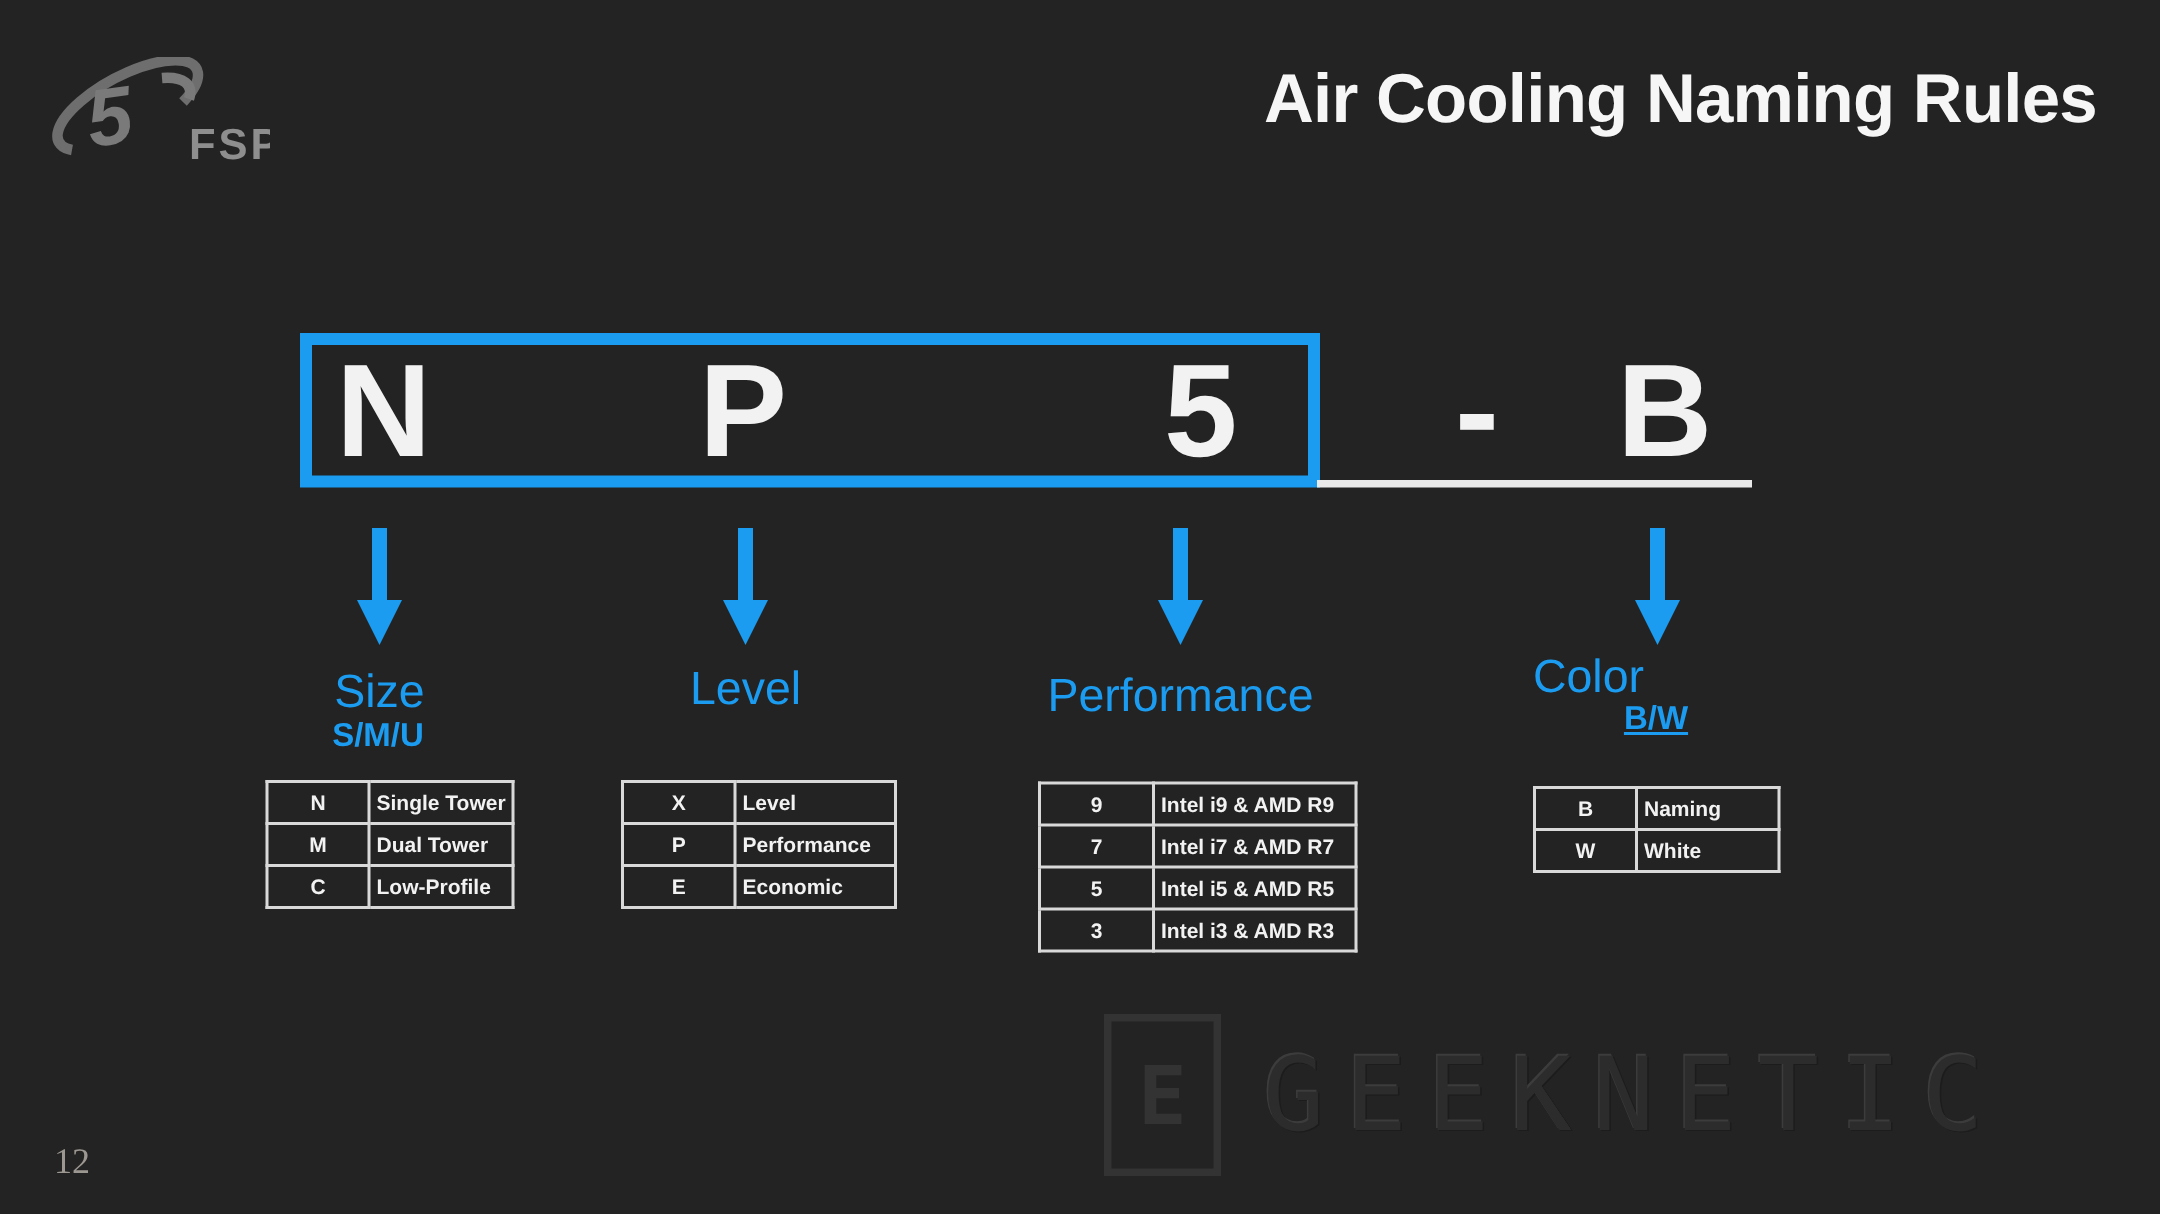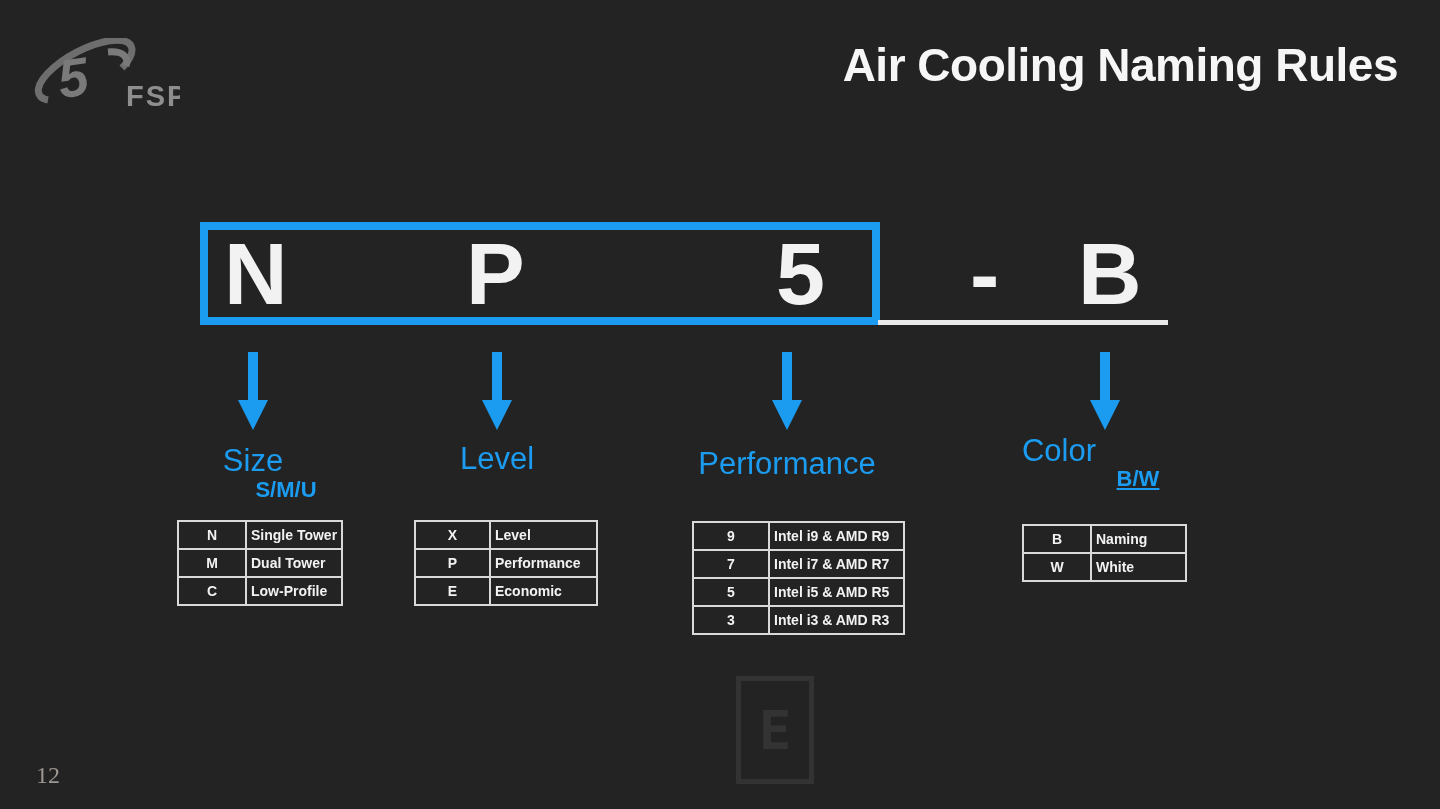--- a/index.html
+++ b/index.html
@@ -64,21 +64,21 @@
   .arrow-3 { left: 772px; }
   .arrow-4 { left: 1090px; }
 
   
   .cat-label {
     position: absolute; transform: translateX(-50%);
     color: #1b9cf0; font-weight: normal; font-size: 31px; white-space: nowrap;
   }
   .cat-sublabel {
     position: absolute; transform: translateX(-50%);
-    color: #1b9cf0; font-weight: bold; font-size: 22px; white-space: nowrap; margin-left: 34px;
+    color: #1b9cf0; font-weight: bold; font-size: 22px; white-space: nowrap;
   }
   .label-size  { left: 253px;  top: 443px; }
   .sub-smu     { left: 252px;  top: 477px; }
   .label-level { left: 497px;  top: 441px; }
   .label-perf  { left: 787px;  top: 446px; }
   .label-color { left: 1059px; top: 433px; }
   .sub-bw      { left: 1104px; top: 466px; text-decoration: underline; }
 
   
   table.legend {
@@ -272,17 +272,18 @@
         <td class="code">W</td>
         <td class="meaning">White</td>
       </tr>
     </tbody>
   </table>
 
   <div class="watermark">
     <div class="wm-box">
       <span class="wm-letter">E</span>
     </div>
+    <div class="wm-text">GEEKNETIC</div>
   </div>
 
   <div class="page-number">12</div>
 
 </div>
 
 </body></html>

